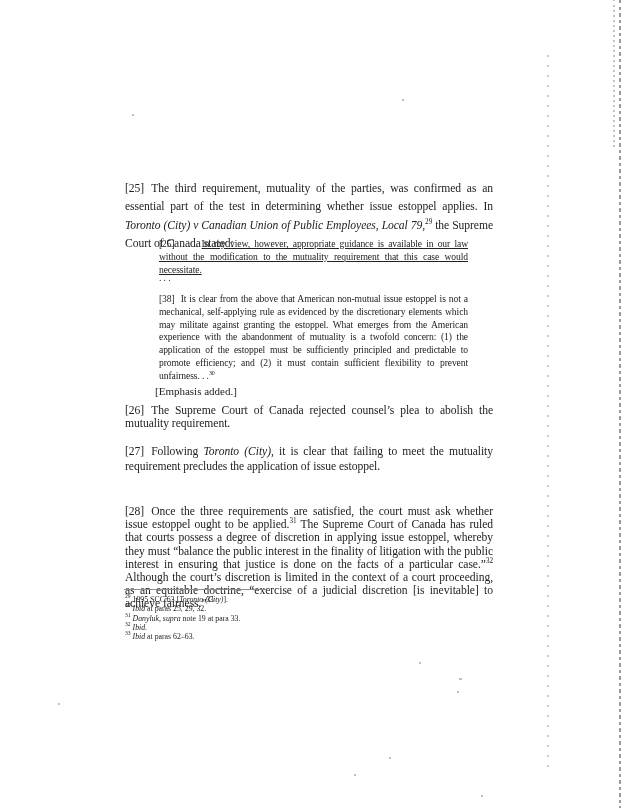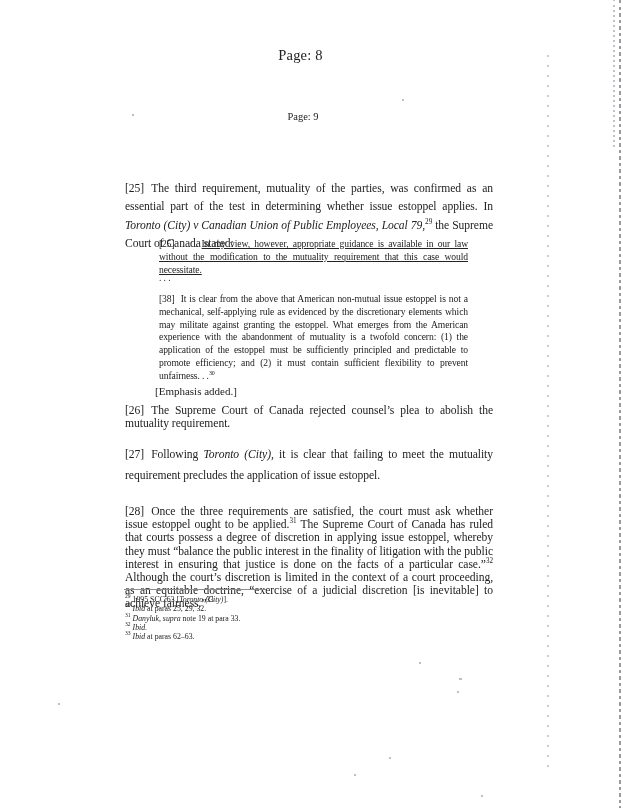--- a/index.html
+++ b/index.html
@@ -7,21 +7,21 @@
     position:relative;width:623px;height:808px;background:#fff;overflow:hidden;
     font-family:"Liberation Serif","DejaVu Serif",serif;color:#222;
   }
   
   .page8{position:absolute;top:47px;left:0;width:601px;text-align:center;font-size:14.5px;letter-spacing:.2px;}
   .page9{position:absolute;top:111px;left:0;width:606px;text-align:center;font-size:10.5px;}
   
   .body{position:absolute;left:125px;width:368px;margin:0;text-align:justify;font-size:11.6px;letter-spacing:-.05px;}
   .p25{top:180px;line-height:18.4px;}
   .p26{top:404px;line-height:13.2px;}
-  .p27{top:444px;line-height:21px;}
+  .p27{top:444px;line-height:15px;}
   .p28{top:505px;line-height:13.2px;}
   .pnum{padding-right:7px;}
   
   .quote{position:absolute;left:155px;width:309px;margin:4px;text-align:justify;font-size:9.6px;letter-spacing:-.1px;}
   .q1{top:234px;line-height:12.9px;}
   .dotsline{top:268px;text-align:left;}
   .q2{top:289px;line-height:12.8px;}
   .qnum{padding-right:3px;}
   .ul{text-decoration:underline;}
   .emphasis{position:absolute;left:155px;top:385px;width:309px;margin:0;text-align:left;font-size:11px;}
@@ -38,22 +38,20 @@
     background:repeating-linear-gradient(to bottom,#a8a8b0 0 1.5px,transparent 1.5px 5px);}
   .speck-col{position:absolute;left:547px;top:55px;width:1.8px;height:718px;opacity:.85;
     background:repeating-linear-gradient(to bottom,#c3c3c7 0 1.6px,transparent 1.6px 10px);}
   .speck{position:absolute;width:2px;height:2px;background:#bfbfbf;}
 </style>
 </head>
 <body>
 
 <div class="page">
 
-  <div class="page8">Page: 8</div>
-  <div class="page9">Page: 9</div>
 
   <p class="body p25"><span class="pnum">[25]</span><span>The third requirement, mutuality of the parties, was confirmed as an essential part of the test in determining whether issue estoppel applies. In </span><i>Toronto (City) v Canadian Union of Public Employees, Local 79,</i><sup>29</sup><span> the Supreme Court of Canada stated:</span></p>
 
   <p class="quote q1"><span class="qnum">[25]</span>
     <span>. . .</span>
     <span class="ul">In my view, however, appropriate guidance is available in our law without the modification to the mutuality requirement that this case would necessitate.</span></p>
 
   <p class="quote dotsline">. . .</p>
 
   <p class="quote q2"><span class="qnum">[38]</span>

